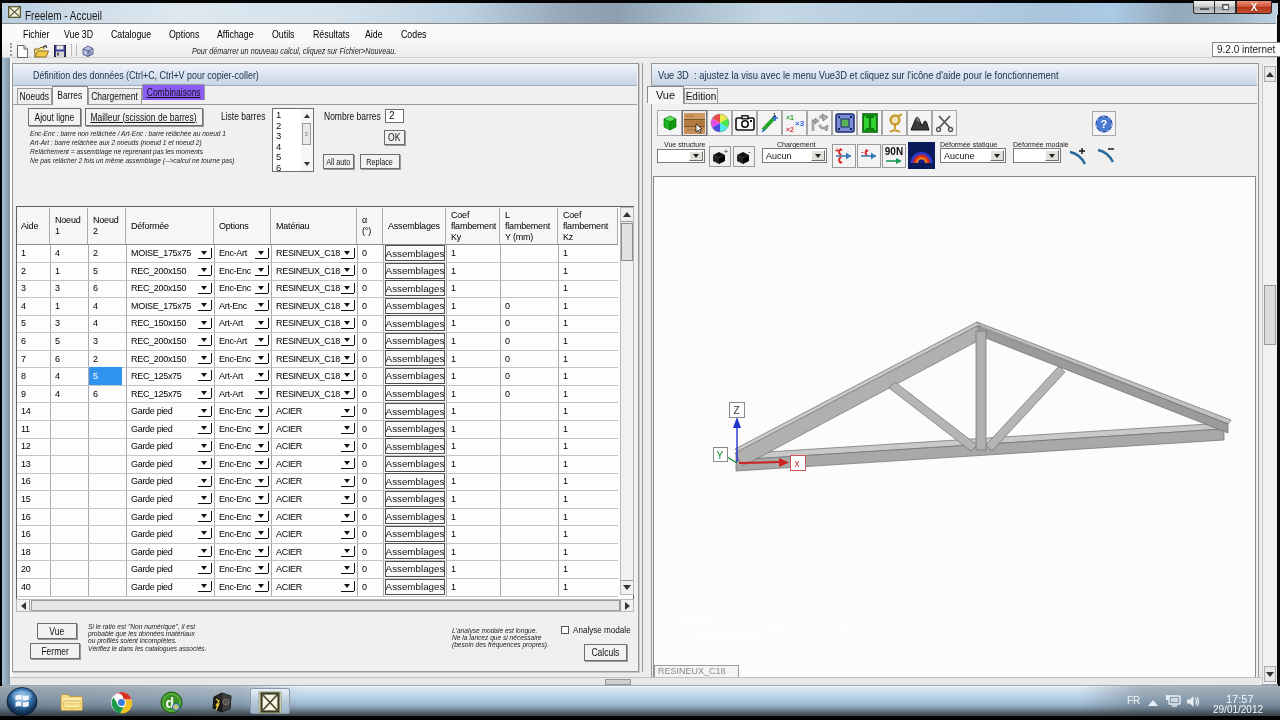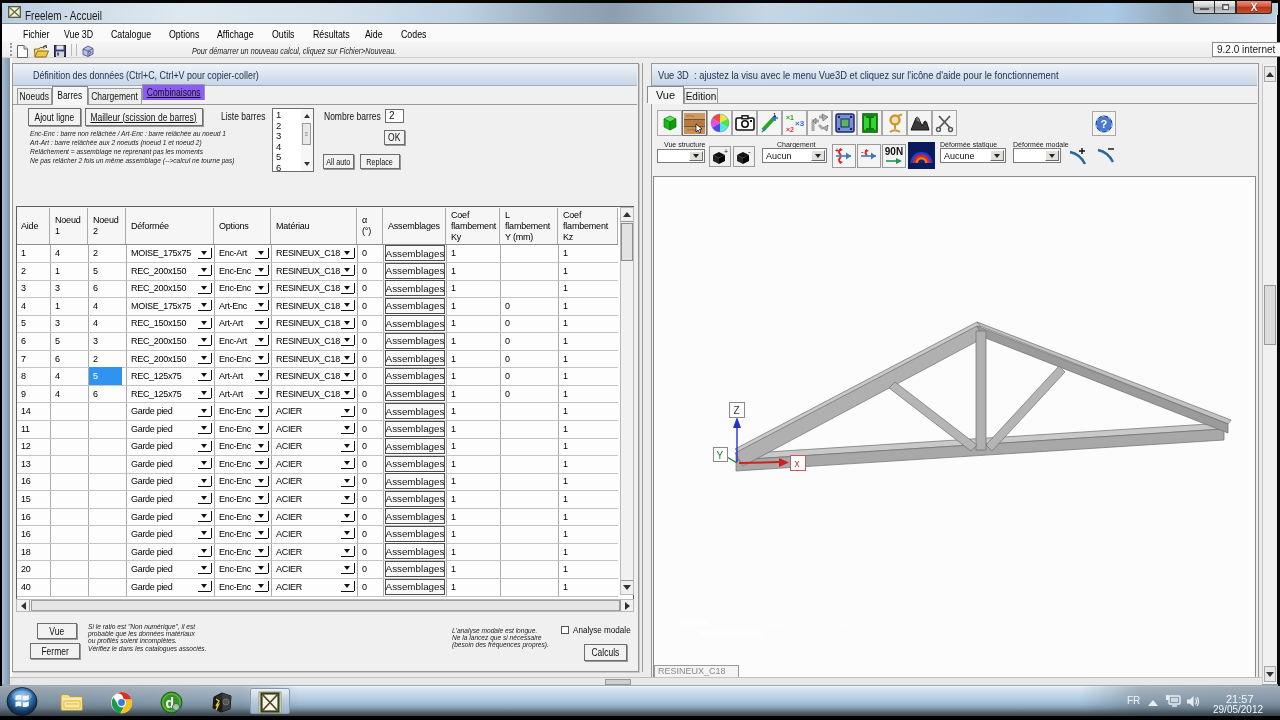--- a/index.html
+++ b/index.html
@@ -1057,13 +1057,13 @@
 <svg class="a" style="left:1165px;top:695px" width="16" height="13" viewBox="0 0 16 13">
     <rect x="4" y="1" width="11" height="8" rx="1" fill="none" stroke="#e8eef4" stroke-width="1.4"></rect>
     <rect x="6" y="3" width="7" height="4" fill="#cdd8e2"></rect>
     <path d="M7 11 H12" stroke="#e8eef4" stroke-width="1.4"></path>
     <rect x="1" y="0" width="3" height="5" fill="#e8eef4"></rect>
   </svg>
 <svg class="a" style="left:1186px;top:695px" width="14" height="13" viewBox="0 0 14 13">
     <path d="M1 4.5 H4 L7.5 1 V12 L4 8.5 H1 Z" fill="#e8eef4"></path>
     <path d="M9.5 3.5 Q11.5 6.5 9.5 9.5 M11 2 Q14 6.5 11 11" fill="none" stroke="#e8eef4" stroke-width="1.2"></path>
   </svg>
-<div class="a" style="left:1226px;top:693px;font-size:11px;color:#f4f8fc;">21:57</div>
-<div class="a" style="left:1213px;top:704px;font-size:10px;color:#f4f8fc;">29/05/2012</div>
+<div class="a" style="left:1226px;top:693px;font-size:11px;color:#f4f8fc;">17:57</div>
+<div class="a" style="left:1213px;top:704px;font-size:10px;color:#f4f8fc;">29/01/2012</div>
 </body></html>

